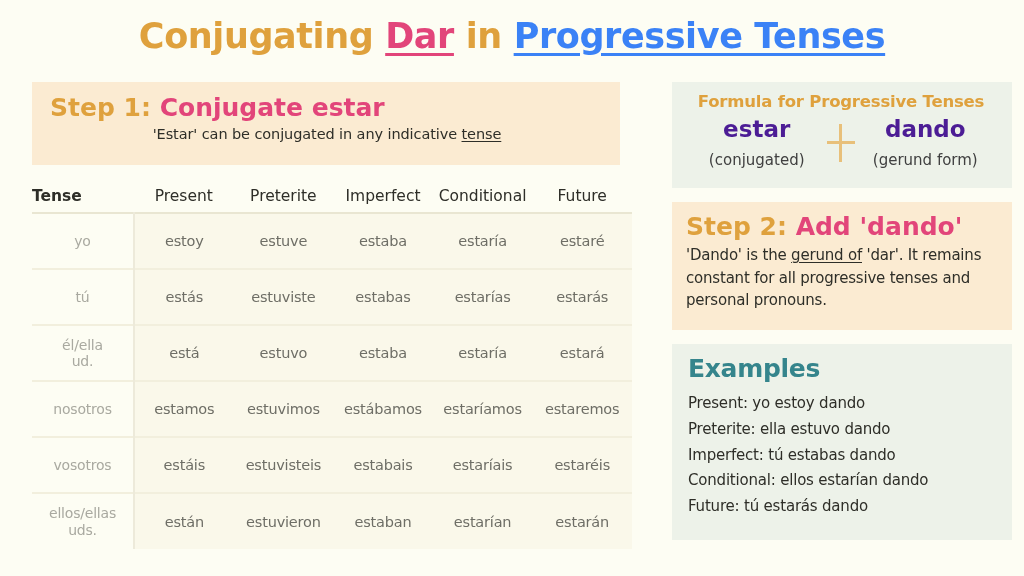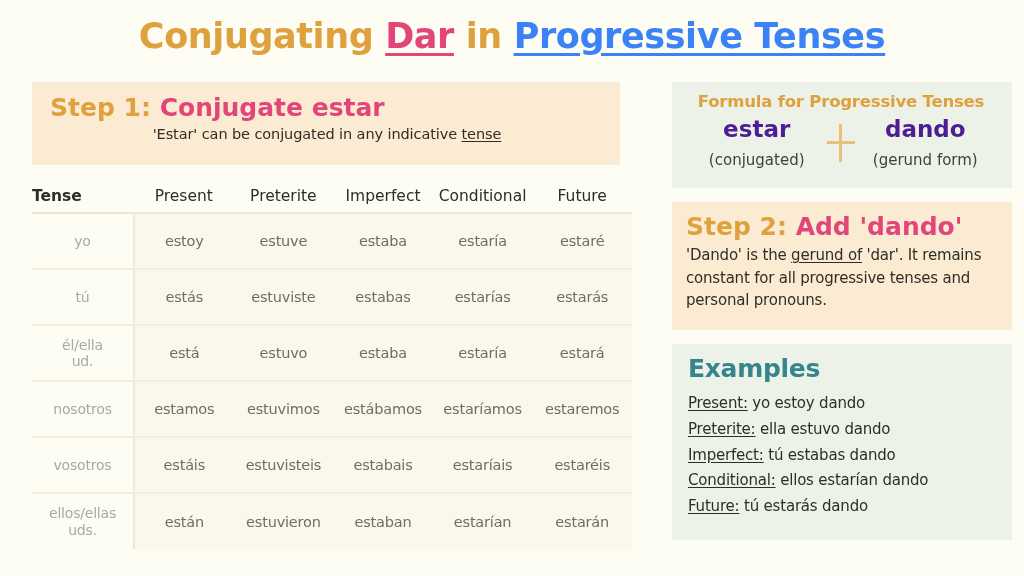--- a/index.html
+++ b/index.html
@@ -196,21 +196,21 @@
     letter-spacing: -0.3px;
   }
   .ex-list { margin-top: 8px; }
   .ex-line {
     font-size: 15px;
     line-height: 1.72;
     color: #2E2E28;
     letter-spacing: -0.2px;
     white-space: nowrap;
   }
-  .ex-label { text-decoration: underline; text-underline-offset: 2px; text-align: center; }
+  .ex-label { text-underline-offset: 2px; text-align: center; }
 </style>
 </head>
 <body>
 
 <div class="page">
 
   <div class="title">
     <span class="t-orange">Conjugating</span>
     <span class="t-pink">Dar</span>
     <span class="t-orange">in</span>

